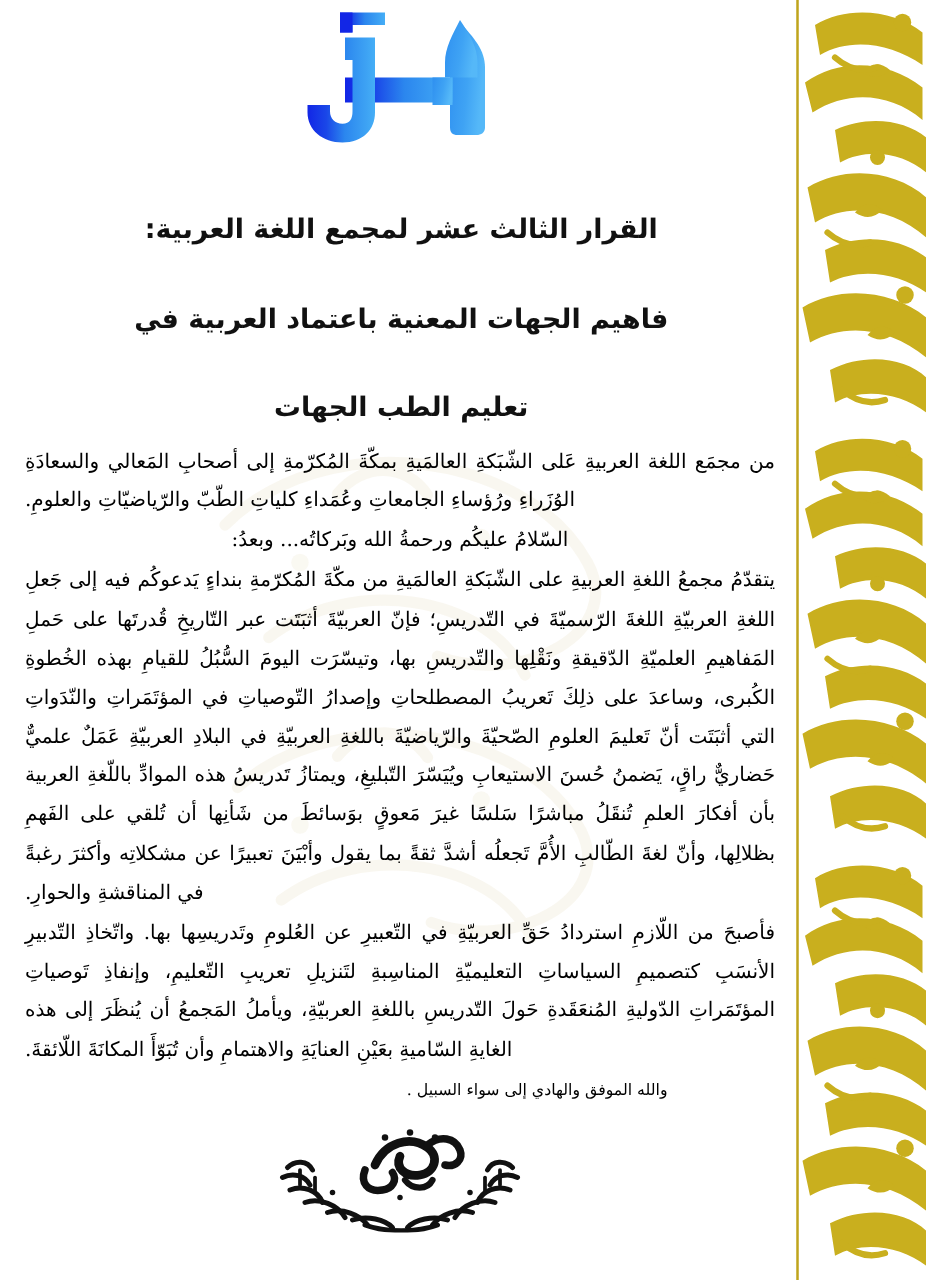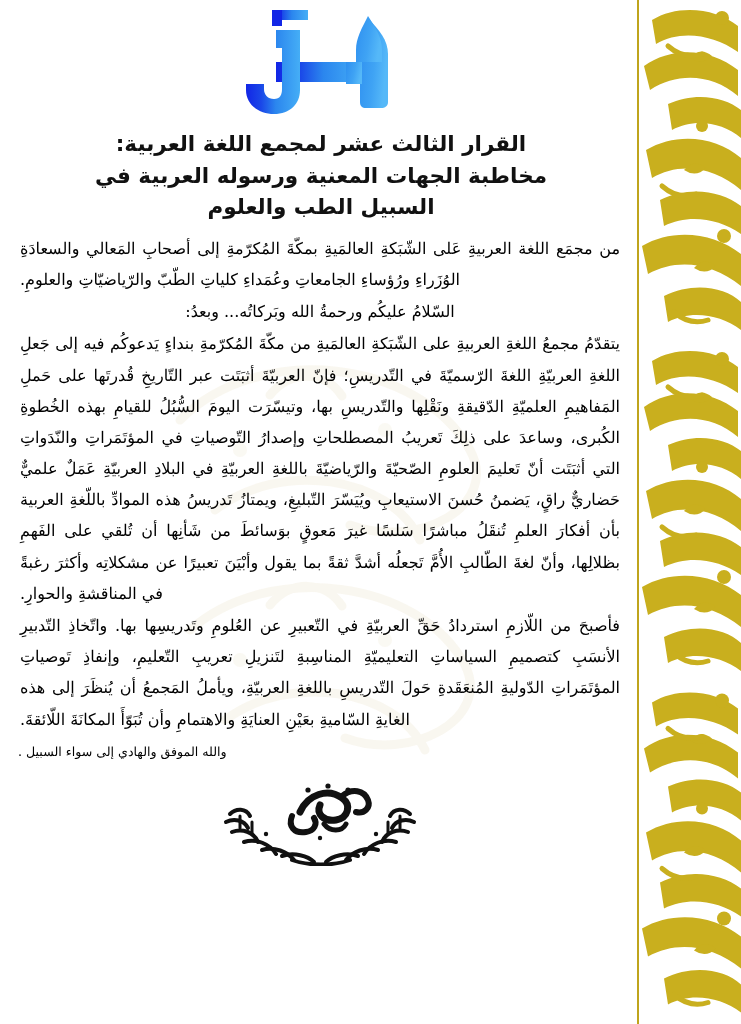--- a/index.html
+++ b/index.html
@@ -84,21 +84,21 @@
     text-align:center;
     font-family:"DejaVu Sans", sans-serif;
     font-weight:bold;
     font-size:21.5px;
     line-height:1.47;
     color:#111111;
     letter-spacing:0px;
     padding:4px 8px 0 8px;
     direction:rtl;
   }
-  .doc-title .tline { display:block; white-space:nowrap; }
+  .doc-title .tline { display:block; white-space:nowrap;margin-top:40px; }
 
   
   .body-text {
     direction:rtl;
     text-align:justify;
     text-align-last:center;
     font-family:"DejaVu Serif", serif;
     font-size:16px;
     line-height:1.95;
     color:#000000;
@@ -107,21 +107,21 @@
   .para {
     margin:0 0 1px 0;
     text-align:justify;
     text-align-last:center;
   }
   .para.jst { text-align-last:left; }
   .para.ctr { text-align:left; text-align-last:center; }
 
   .closing {
     direction:rtl;
-    text-align:left;
+    text-align:right;
     font-family:"DejaVu Serif", serif;
     font-size:12.6px;
     line-height:1.9;
     color:#000000;
     padding-top:4px;
   }
   .closing .cl { display:block; }
   .closing .cl1 { padding-right:90px; }
   .closing .cl2 { padding-right:30px; }
 
@@ -267,22 +267,22 @@
                  C42 110, 30 100, 30 86 L30 80 L48 80 L48 85
                  C48 91, 52 95, 58 95 C64 95, 66 91, 66 85 L66 44 L60 44 Z" fill="url(#lgGrad)"></path>
 
         <path d="M56 6 L92 6 L92 16 L66 16 L66 22 L56 22 Z" fill="url(#lgGrad)"></path>
         <path d="M56 6 L66 6 L66 22 L56 22 Z" fill="#1226E6"></path>
       </svg>
     </div>
 
     <div class="doc-title">
       <span class="tline">القرار الثالث عشر لمجمع اللغة العربية:</span>
-      <span class="tline">مخاطبة الجهات المعنية ورسوله العربية في</span>
-      <span class="tline">السبيل الطب والعلوم</span>
+      <span class="tline">فاهيم الجهات المعنية باعتماد العربية في</span>
+      <span class="tline">تعليم الطب الجهات</span>
     </div>
 
     <div class="body-text">
       <p class="para jst">من مجمَع اللغة العربيةِ عَلى الشّبَكةِ العالمَيةِ بمكّةَ المُكرّمةِ إلى أصحابِ المَعالي والسعادَةِ الوُزَراءِ ورُؤساءِ الجامعاتِ وعُمَداءِ كلياتِ الطّبّ والرّياضيّاتِ والعلومِ.</p>
       <p class="para ctr">السّلامُ عليكُم ورحمةُ الله وبَركاتُه... وبعدُ:</p>
       <p class="para jst">يتقدّمُ مجمعُ اللغةِ العربيةِ على الشّبَكةِ العالمَيةِ من مكّةَ المُكرّمةِ بنداءٍ يَدعوكُم فيه إلى جَعلِ اللغةِ العربيّةِ اللغةَ الرّسميّةَ في التّدريسِ؛ فإنّ العربيّةَ أثبَتَت عبر التّاريخِ قُدرتَها على حَملِ المَفاهيمِ العلميّةِ الدّقيقةِ ونَقْلِها والتّدريسِ بها، وتيسّرَت اليومَ السُّبُلُ للقيامِ بهذه الخُطوةِ الكُبرى، وساعدَ على ذلِكَ تَعريبُ المصطلحاتِ وإصدارُ التّوصياتِ في المؤتَمَراتِ والنّدَواتِ التي أثبَتَت أنّ تَعليمَ العلومِ الصّحيّةَ والرّياضيّةَ باللغةِ العربيّةِ في البلادِ العربيّةِ عَمَلٌ علميٌّ حَضاريٌّ راقٍ، يَضمنُ حُسنَ الاستيعابِ ويُيَسّرَ التّبليغِ، ويمتازُ تَدريسُ هذه الموادِّ باللّغةِ العربية بأن أفكارَ العلمِ تُنقَلُ مباشرًا سَلسًا غيرَ مَعوقٍ بوَسائطَ من شَأنِها أن تُلقي على الفَهمِ بظلالِها، وأنّ لغةَ الطّالبِ الأُمَّ تَجعلُه أشدَّ ثقةً بما يقول وأبْيَنَ تعبيرًا عن مشكلاتِه وأكثرَ رغبةً في المناقشةِ والحوارِ.</p>
       <p class="para jst">فأصبحَ من اللّازمِ استردادُ حَقِّ العربيّةِ في التّعبيرِ عن العُلومِ وتَدريسِها بها. واتّخاذِ التّدبيرِ الأنسَبِ كتصميمِ السياساتِ التعليميّةِ المناسِبةِ لتَنزيلِ تعريبِ التّعليمِ، وإنفاذِ تَوصياتِ المؤتَمَراتِ الدّوليةِ المُنعَقَدةِ حَولَ التّدريسِ باللغةِ العربيّةِ، ويأملُ المَجمعُ أن يُنظَرَ إلى هذه الغايةِ السّاميةِ بعَيْنِ العنايَةِ والاهتمامِ وأن تُبَوّأَ المكانَةَ اللّائقةَ.</p>
     </div>
 
     <div class="closing">

